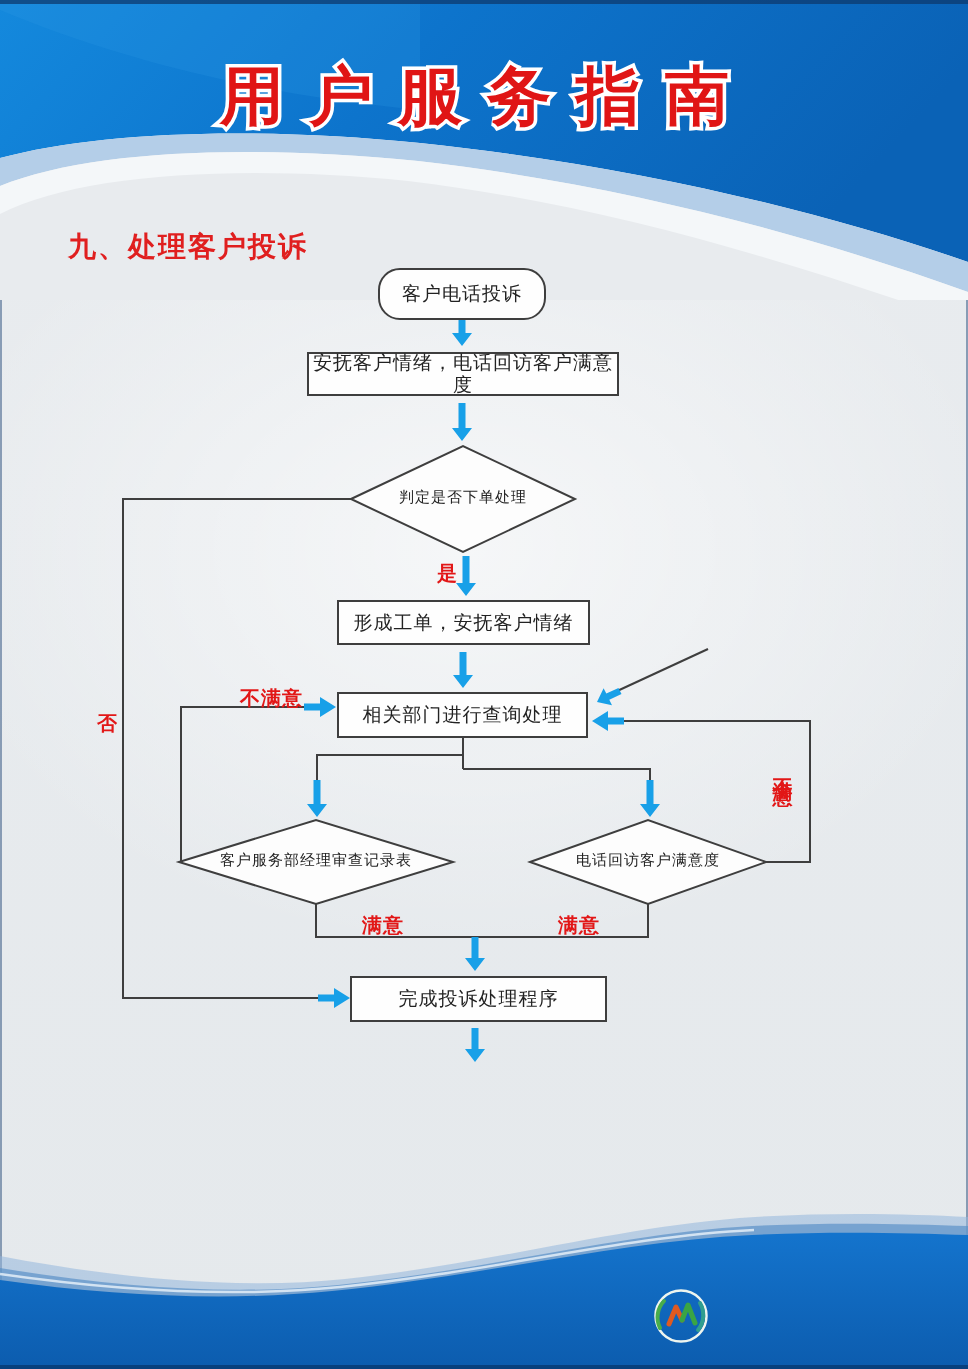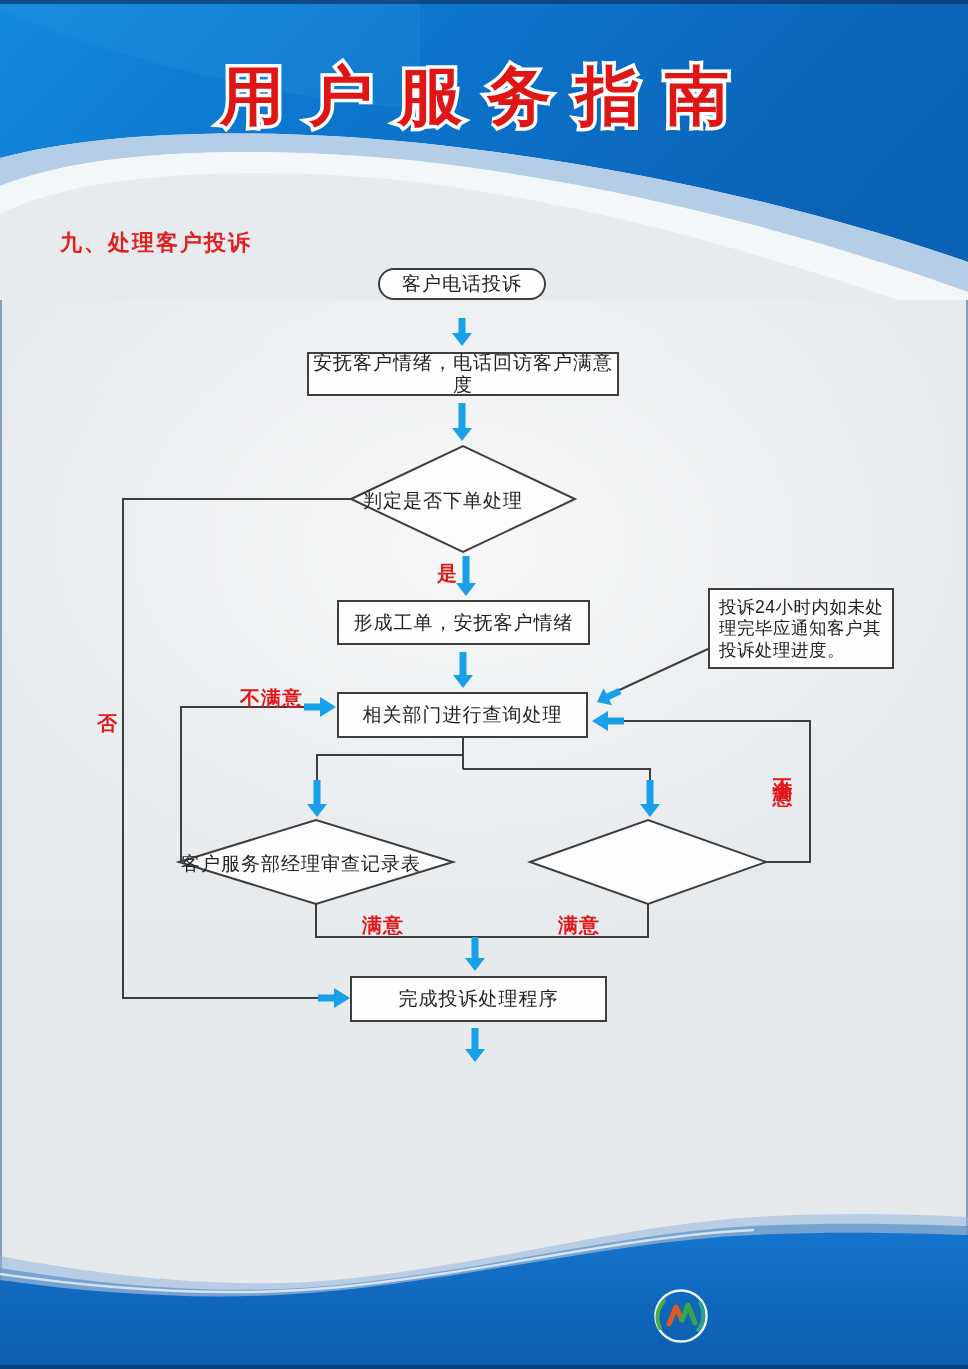--- a/index.html
+++ b/index.html
@@ -17,26 +17,26 @@
     position:absolute;box-sizing:border-box;background:#fefefe;border:2px solid #3e3e3e;
     display:flex;align-items:center;justify-content:center;text-align:center;
     font-size:19px;color:#222;letter-spacing:1px;line-height:1.15;
   }
   .notebox{
     position:absolute;box-sizing:border-box;background:#fefefe;border:2px solid #3e3e3e;
     font-size:17.5px;color:#222;line-height:1.22;padding:7px 8px 5px 9px;text-align:left;
     letter-spacing:.5px;
   }
   .dlabel{
-    position:absolute;text-align:left;font-size:19px;color:#222;letter-spacing:1px;
+    position:absolute;text-align:center;font-size:15px;color:#222;letter-spacing:1px;
   }
   .rlabel{position:absolute;color:#e21717;font-size:20px;font-weight:600;letter-spacing:1px;}
   .rlabel.vert{writing-mode:vertical-rl;letter-spacing:3px;}
   .section-heading{
-    position:absolute;left:60px;top:228px;color:#e01f1f;font-size:22px;font-weight:700;letter-spacing:2px;
+    position:absolute;left:68px;top:228px;color:#e01f1f;font-size:28px;font-weight:700;letter-spacing:2px;
   }
   .company-cn{
     position:absolute;left:718px;top:1295px;color:#ffffff;font-size:25px;font-weight:700;letter-spacing:2px;
     text-shadow:0 1px 2px rgba(0,40,90,.4);
   }
   .company-en{
     position:absolute;left:719px;top:1378px;color:#ecf4fb;font-size:12px;font-weight:700;letter-spacing:1.1px;
   }
   .topstrip{position:absolute;left:0;top:0;width:968px;height:4px;background:#0d3a6e;opacity:.75;}
 </style>
@@ -98,27 +98,27 @@
       <polygon points="318,994.5 334,994.5 334,988 350,998 334,1008 334,1001.5 318,1001.5"></polygon>
     </g>
 
     <g fill="#fdfdfd" stroke="#3e3e3e" stroke-width="2">
       <polygon points="351,499 463,446 575,499 463,552"></polygon>
       <polygon points="179,862 316,820 453,862 316,904"></polygon>
       <polygon points="530,862 648,820 766,862 648,904"></polygon>
     </g>
   </svg>
 
-  <div class="box" style="left:378px;top:268px;width:168px;height:32px;border-radius:22px;">客户电话投诉</div>
+  <div class="box" style="left:378px;top:268px;width:168px;height:52px;border-radius:22px;">客户电话投诉</div>
   <div class="box" style="left:307px;top:352px;width:312px;height:44px;">安抚客户情绪，电话回访客户满意度</div>
   <div class="dlabel" style="left:363px;top:488px;width:200px;">判定是否下单处理</div>
   <div class="box" style="left:337px;top:600px;width:253px;height:45px;">形成工单，安抚客户情绪</div>
-  <div class="notebox" style="left:708px;top:588px;width:186px;height:81px;">投诉24小时内如未处理完毕应通知客户其投诉处理进度。</div>
   <div class="box" style="left:337px;top:692px;width:251px;height:46px;">相关部门进行查询处理</div>
   <div class="dlabel" style="left:181px;top:851px;width:270px;">客户服务部经理审查记录表</div>
+  <div class="dlabel" style="left:533px;top:851px;width:230px;">电话回访客户满意度</div>
   <div class="box" style="left:350px;top:976px;width:257px;height:46px;">完成投诉处理程序</div>
 
   <div class="rlabel" style="left:437px;top:560px;">是</div>
   <div class="rlabel" style="left:97px;top:710px;">否</div>
   <div class="rlabel" style="left:240px;top:685px;">不满意</div>
   <div class="rlabel vert" style="left:770px;top:763px;">不满意</div>
   <div class="rlabel" style="left:362px;top:912px;">满意</div>
   <div class="rlabel" style="left:558px;top:912px;">满意</div>
 
   <svg class="abs" style="left:0;top:1179px;" width="968" height="190" viewBox="0 0 190 0 968 190">

